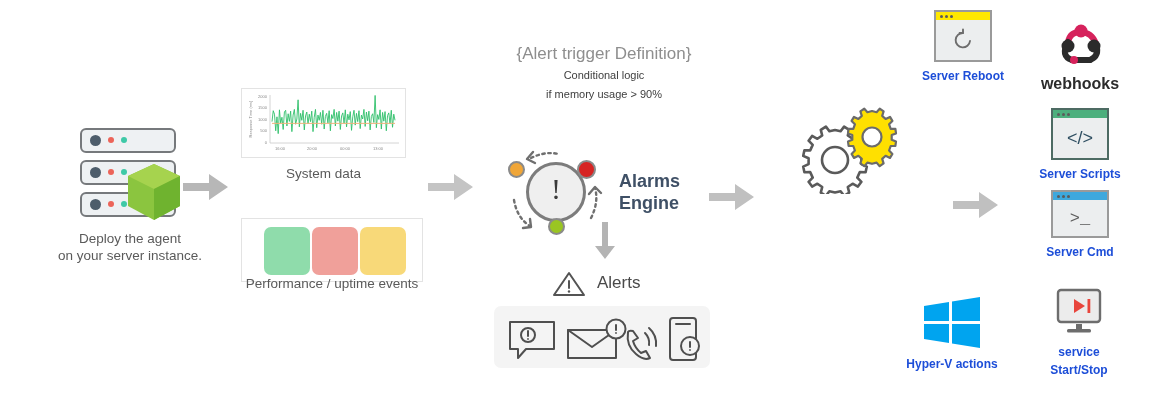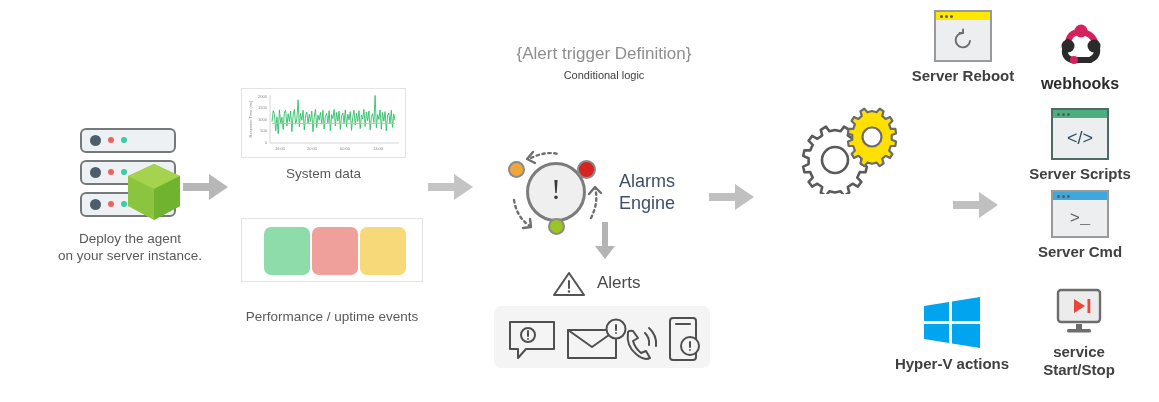--- a/index.html
+++ b/index.html
@@ -48,21 +48,21 @@
   
   .card {
     position: absolute;
     background: #ffffff;
     border: 1px solid #e3e3e3;
     box-sizing: border-box;
   }
   #card-chart { left: 241px; top: 88px; width: 165px; height: 70px; }
   #card-perf  { left: 241px; top: 218px; width: 182px; height: 64px; }
   .cap-chart { position: absolute; left: 241px; top: 165px; width: 165px; }
-  .cap-perf  { position: absolute; left: 231px; top: 308px; width: 202px; }
+  .cap-perf  { position: absolute; left: 231px; top: 275px; width: 202px; }
   .perf-sq { position: absolute; top: 8px; width: 46px; height: 48px; border-radius: 7px; }
 
   
   #alert-def { left: 462px; top: 42px; width: 284px; text-align: center; }
   .def-title { color: #8e8e8e; font-size: 17px; line-height: 24px; }
   .def-line  { color: #404040; font-size: 11px; line-height: 19px; }
 
   
   #alarms-engine { left: 497px; top: 148px; width: 120px; height: 96px; }
   .ae-core {
@@ -74,21 +74,21 @@
     position: absolute; left: 0; right: 0; top: 9px;
     text-align: center; font-size: 30px; line-height: 30px;
     color: #3a3a3a; font-family: "Liberation Serif", serif;
   }
   .ae-dot { position: absolute; border-radius: 50%; box-sizing: border-box; }
   .ae-dot.amber { width: 17px; height: 17px; background: #f0a638; border: 2px solid #8a8a8a; left: 11px; top: 13px; }
   .ae-dot.red   { width: 19px; height: 19px; background: #d62423; border: 2px solid #8a8a8a; left: 80px; top: 12px; }
   .ae-dot.green { width: 17px; height: 17px; background: #9ac522; border: 2px solid #8a8a8a; left: 51px; top: 70px; }
   .ae-label {
     position: absolute; left: 122px; top: 22px; width: 95px;
-    color: #3f5066; font-size: 18px; font-weight: normal; line-height: 22px;
+    color: #3f5066; font-size: 18px; font-weight: bold; line-height: 22px;
   }
 
   
   #alerts-head { left: 551px; top: 270px; width: 120px; height: 28px; text-align: center; }
   .alerts-word { position: absolute; left: 46px; top: 3px; color: #4a4a4a; font-size: 17px; }
   #alerts-box {
     left: 494px; top: 306px; width: 216px; height: 62px;
     background: #f4f4f4; border-radius: 7px;
   }
 
@@ -98,21 +98,21 @@
 
   
   .tile { position: absolute; text-align: center; }
   .win-icon { position: relative; margin: 0 auto; }
   .win-bar  { position: absolute; left: 0; top: 0; width: 100%; height: 8px; }
   .win-dot  { position: absolute; width: 3px; height: 3px; border-radius: 50%; background: #5b5b5b; top: 2.5px; }
   .win-body {
     position: absolute; left: 0; top: 8px; right: 0; bottom: 0;
     background: #eceeef; display: flex; align-items: center; justify-content: center;
   }
-  .tile-cap { margin-top: 5px; color: #404040; font-size: 15px; font-weight: bold; line-height: 18px; }
+  .tile-cap { margin-top: 5px; color: #1d4ed8; font-size: 12px; font-weight: bold; line-height: 18px; }
 </style>
 </head>
 <body>
 
 <div class="abs" id="stage-deploy">
   <div class="server-stack">
     <div class="server-bar">
       <span class="sb-dot big"></span>
       <span class="sb-dot red"></span>
       <span class="sb-dot teal"></span>
@@ -176,20 +176,21 @@
 </div>
 <div class="cap cap-perf">Performance / uptime events</div>
 
 <svg class="arrow" style="left:428px; top:172px;" width="46" height="30" viewBox="0 0 46 30">
   <path d="M0 11 h26 V2 L45 15 L26 28 V19 H0 Z" fill="#c4c4c4"></path>
 </svg>
 
 <div class="abs" id="alert-def">
   <div class="def-title">{Alert trigger Definition}</div>
   <div class="def-line">Conditional logic</div>
+  <div class="def-line">if memory usage &gt; 90%</div>
 </div>
 
 <div class="abs" id="alarms-engine">
 
   <svg style="position:absolute; left:0; top:0;" width="120" height="96" viewBox="0 0 120 96">
     <path d="M34 10 q14 -7 28 -4" fill="none" stroke="#6f6f6f" stroke-width="2.4" stroke-linecap="round" stroke-dasharray="2.5 3.5"></path>
     <path d="M36 4 L30 11 L38 15" fill="none" stroke="#6f6f6f" stroke-width="2.4" stroke-linecap="round" stroke-linejoin="round"></path>
     <path d="M17 52 q3 18 16 26" fill="none" stroke="#6f6f6f" stroke-width="2.4" stroke-linecap="round" stroke-dasharray="2.5 3.5"></path>
     <path d="M26 80 L34 79 L33 71" fill="none" stroke="#6f6f6f" stroke-width="2.4" stroke-linecap="round" stroke-linejoin="round"></path>
     <path d="M94 70 q8 -16 4 -30" fill="none" stroke="#6f6f6f" stroke-width="2.4" stroke-linecap="round" stroke-dasharray="2.5 3.5"></path>

